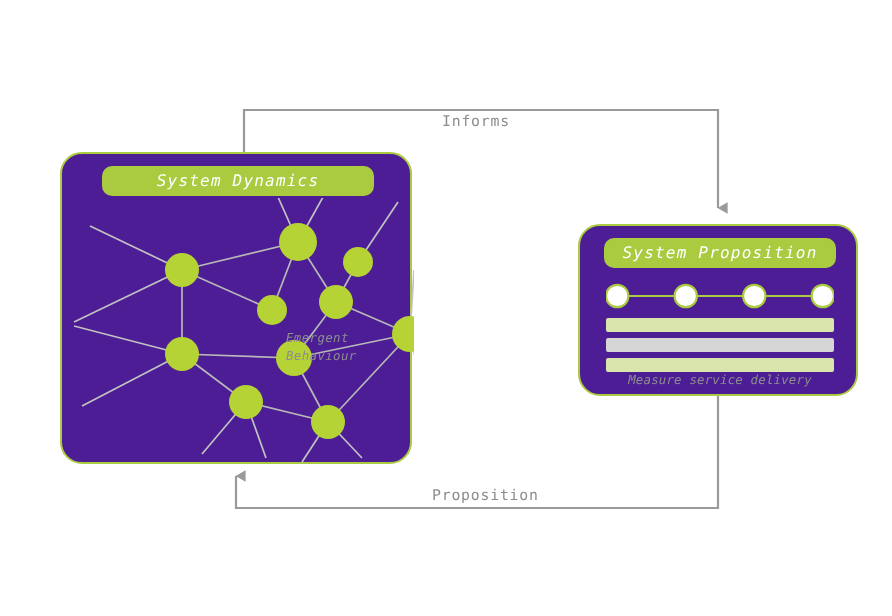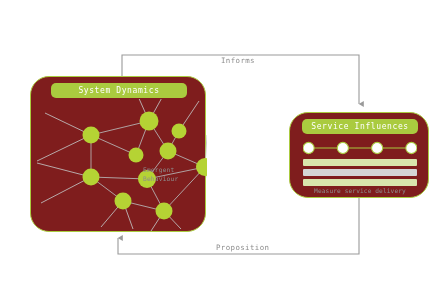--- a/index.html
+++ b/index.html
@@ -22,23 +22,24 @@
     position: absolute;
     left: 0;
     top: 0;
     width: 446px;
     height: 308px;
     display: block;
   }
   .panel-box {
     position: absolute;
     border: 1.6px solid #aacb3f;
-    border-radius: 19px;
-    background: #7f1d1d;
+    border-radius: 11px;
+    background: #4c1d95;
     box-sizing: border-box;
+    font-style: italic;
   }
   #system-dynamics-panel {
     left: 30px;
     top: 76px;
     width: 176px;
     height: 156px;
   }
   #service-proposition-panel {
     left: 289px;
     top: 112px;
@@ -212,21 +213,21 @@
     </svg>
 
     <div class="emergent-label">
       <div>Emergent</div>
       <div>Behaviour</div>
     </div>
   </div>
 
   <div class="panel-box" id="service-proposition-panel">
 
-    <div class="panel-title" id="service-proposition-title">Service Influences</div>
+    <div class="panel-title" id="service-proposition-title">System Proposition</div>
 
     <svg class="sp-circles" id="sp-chain" viewBox="0 0 114 14" xmlns="http://www.w3.org/2000/svg">
         <line x1="11.2" y1="7" x2="34.266666666666666" y2="7" stroke="#aacb3f" stroke-width="1"></line>
         <line x1="45.46666666666667" y1="7" x2="68.53333333333333" y2="7" stroke="#aacb3f" stroke-width="1"></line>
         <line x1="79.73333333333332" y1="7" x2="102.8" y2="7" stroke="#aacb3f" stroke-width="1"></line>
         <circle cx="5.6" cy="7" r="5.6" fill="#ffffff" stroke="#aacb3f" stroke-width="1.1"></circle>
         <circle cx="39.86666666666667" cy="7" r="5.6" fill="#ffffff" stroke="#aacb3f" stroke-width="1.1"></circle>
         <circle cx="74.13333333333333" cy="7" r="5.6" fill="#ffffff" stroke="#aacb3f" stroke-width="1.1"></circle>
         <circle cx="108.39999999999999" cy="7" r="5.6" fill="#ffffff" stroke="#aacb3f" stroke-width="1.1"></circle>
       </svg>

